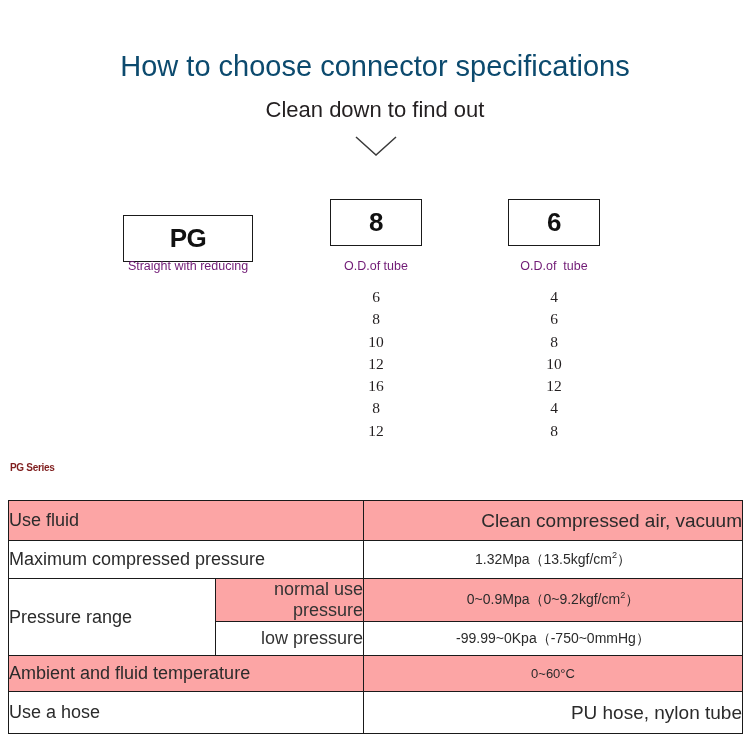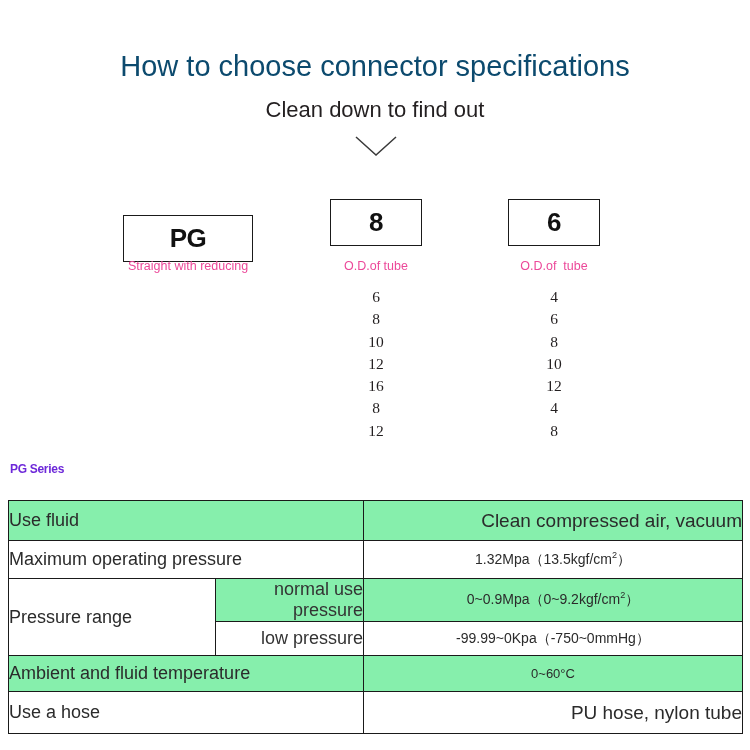--- a/index.html
+++ b/index.html
@@ -65,21 +65,21 @@
     color: #111111;
   }
   .box-pg   { left: 123px; top: 199px; width: 130px; height: 47px; margin-top: 16px; }
   .box-od1  { left: 330px; top: 199px; width: 92px;  height: 47px; }
   .box-od2  { left: 508px; top: 199px; width: 92px;  height: 47px; }
 
   .box-caption {
     position: absolute;
     text-align: center;
     font-size: 12.5px;
-    color: #ec4899;
+    color: #701a75;
     line-height: 1;
     white-space: pre;
   }
   .cap-pg  { left: 103px; top: 260px; width: 170px; }
   .cap-od1 { left: 316px; top: 260px; width: 120px; }
   .cap-od2 { left: 494px; top: 260px; width: 120px; }
 
   
   .num-col {
     position: absolute;
@@ -94,23 +94,23 @@
   .num-col .num-item {
     height: 22.3px;
     line-height: 22.3px;
   }
 
   
   .series-heading {
     position: absolute;
     left: 10px;
     top: 463px;
-    font-size: 12px;
+    font-size: 10px;
     font-weight: bold;
-    color: #6d28d9;
+    color: #7f1d1d;
     letter-spacing: -0.3px;
     line-height: 1;
   }
 
   
   .spec-table {
     position: absolute;
     left: 8px;
     top: 500px;
     width: 734px;
@@ -139,21 +139,21 @@
     font-size: 14px;
   }
   .cell-value-lg {
     text-align: right;
     font-size: 19px;
   }
   .cell-value-sm {
     text-align: center;
     font-size: 13px;
   }
-  .beige { background: #86efac; }
+  .beige { background: #fca5a5; }
   .white { background: #ffffff; }
   sup { font-size: 0.65em; vertical-align: super; line-height: 0; }
 </style>
 </head>
 <body>
 
 <div class="page-title">How to choose connector specifications</div>
 
 <div class="page-subtitle">Clean down to find out</div>
 
@@ -200,21 +200,21 @@
     <col style="width:148px">
     <col style="width:379px">
   </colgroup>
   <tbody>
     <tr>
       <td class="cell-label beige" colspan="2" style="height:39px">Use fluid</td>
       <td class="cell-value-lg beige">Clean compressed air, vacuum</td>
     </tr>
 
     <tr>
-      <td class="cell-label white" colspan="2" style="height:37px">Maximum operating pressure</td>
+      <td class="cell-label white" colspan="2" style="height:37px">Maximum compressed pressure</td>
       <td class="cell-value white"><span>1.32Mpa（13.5kgf/cm</span><sup>2</sup><span>）</span></td>
     </tr>
 
     <tr>
       <td class="cell-label white" rowspan="2" style="height:33px">Pressure range</td>
       <td class="cell-sublabel beige">normal use pressure</td>
       <td class="cell-value beige"><span>0~0.9Mpa（0~9.2kgf/cm</span><sup>2</sup><span>）</span></td>
     </tr>
 
     <tr>

